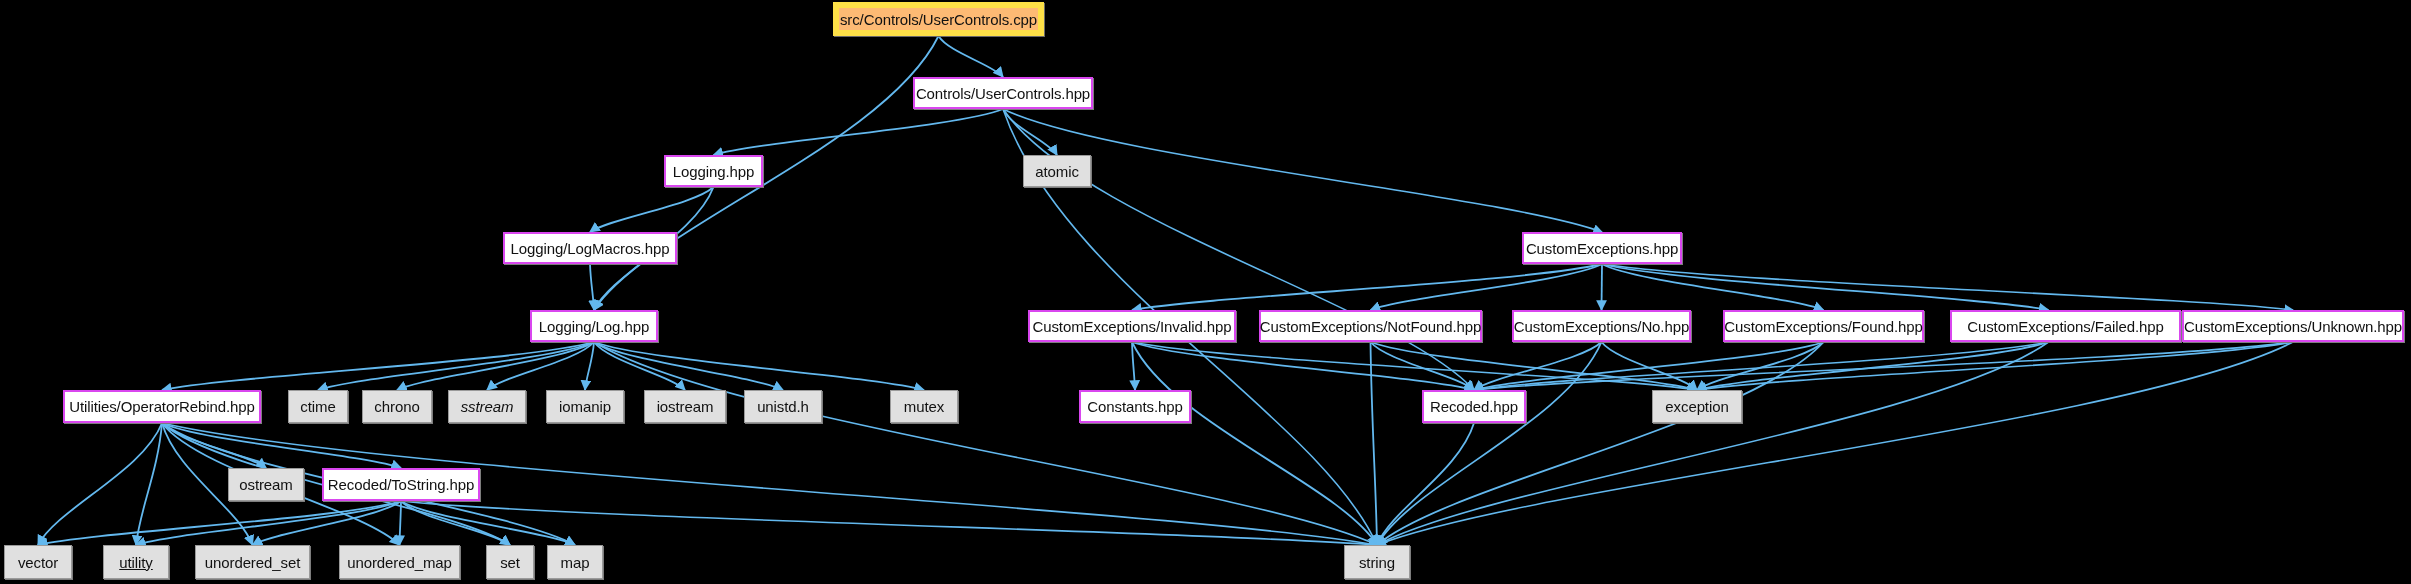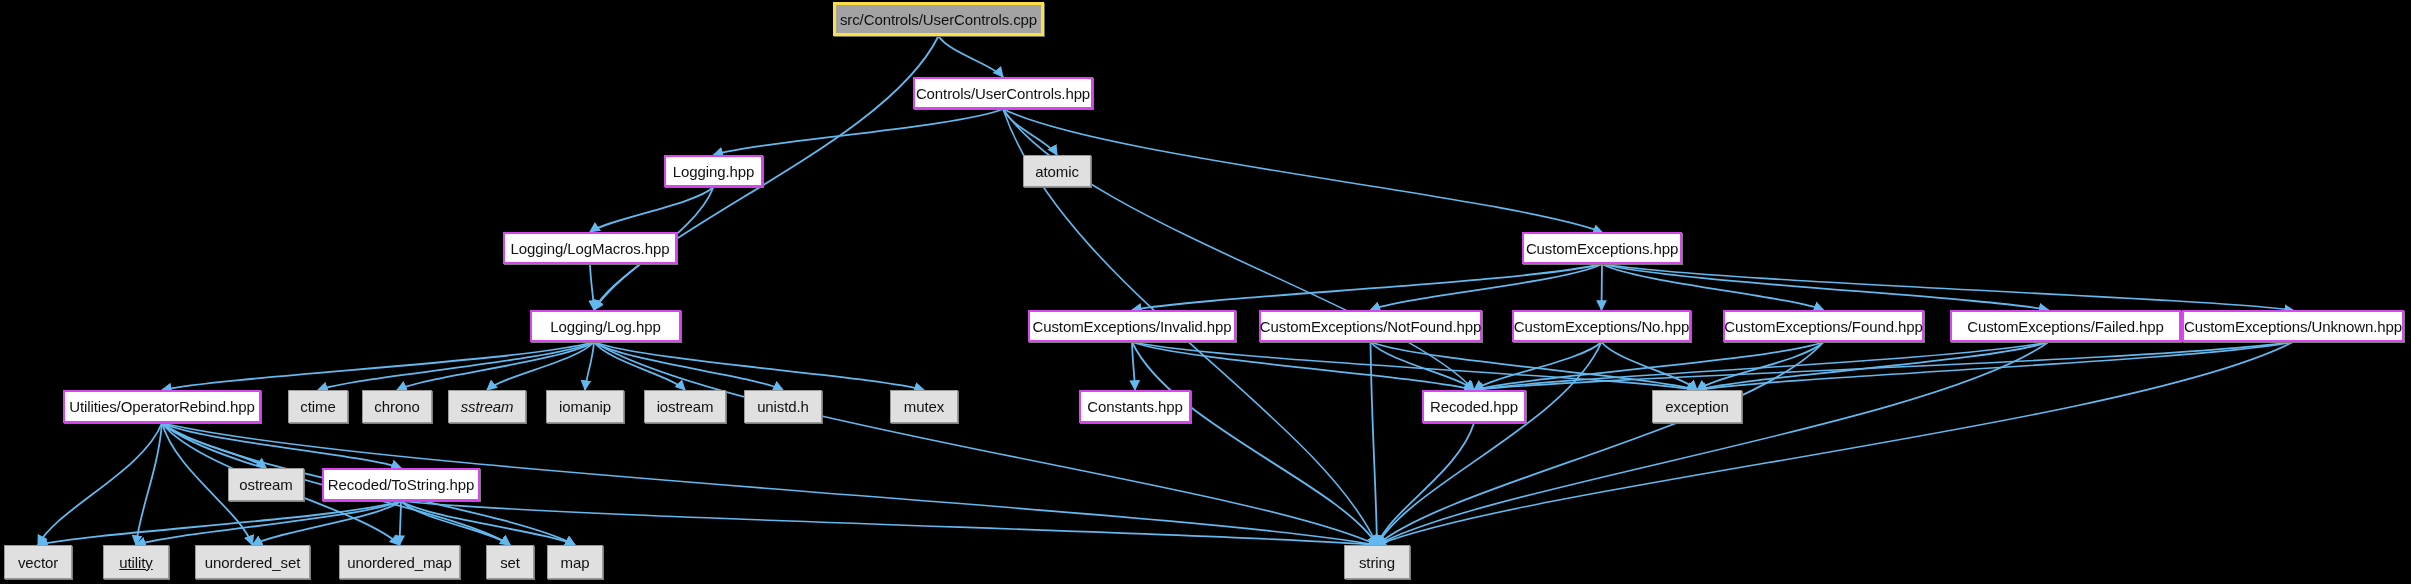--- a/index.html
+++ b/index.html
@@ -37,22 +37,22 @@
     background: #ffffff;
     border: 2px solid #d946ef;
     box-shadow: 1px 1px 0 0 #7d7d7d;
   }
   .node.sys {
     background: #e0e0e0;
     border: 1px solid #9a9a9a;
     box-shadow: 1px 1px 0 0 #7d7d7d;
   }
   .node.root {
-    background: #a3a3a3;
-    border: 3px solid #fde047;
+    background: #fdba74;
+    border: 6px solid #fde047;
     box-shadow: 1px 1px 0 0 #6a6a6a;
   }
   .node-label {
     pointer-events: none;
   }
 </style>
 </head>
 <body>
 
 <div id="graph-root">
@@ -136,21 +136,21 @@
       </div>
       <div class="node sys" style="left: 1023px; top: 155px; width: 68px; height: 32px;">
         <span class="node-label">atomic</span>
       </div>
       <div class="node white" style="left: 1522px; top: 232px; width: 160px; height: 32px;">
         <span class="node-label">CustomExceptions.hpp</span>
       </div>
       <div class="node white" style="left: 503px; top: 232px; width: 174px; height: 32px;">
         <span class="node-label">Logging/LogMacros.hpp</span>
       </div>
-      <div class="node white" style="left: 530px; top: 310px; width: 151px; height: 32px;">
+      <div class="node white" style="left: 530px; top: 310px; width: 128px; height: 32px;">
         <span class="node-label">Logging/Log.hpp</span>
       </div>
       <div class="node white" style="left: 1028px; top: 310px; width: 208px; height: 32px;">
         <span class="node-label">CustomExceptions/Invalid.hpp</span>
       </div>
       <div class="node white" style="left: 1259px; top: 310px; width: 223px; height: 32px;">
         <span class="node-label">CustomExceptions/NotFound.hpp</span>
       </div>
       <div class="node white" style="left: 1512px; top: 310px; width: 179px; height: 32px;">
         <span class="node-label">CustomExceptions/No.hpp</span>

